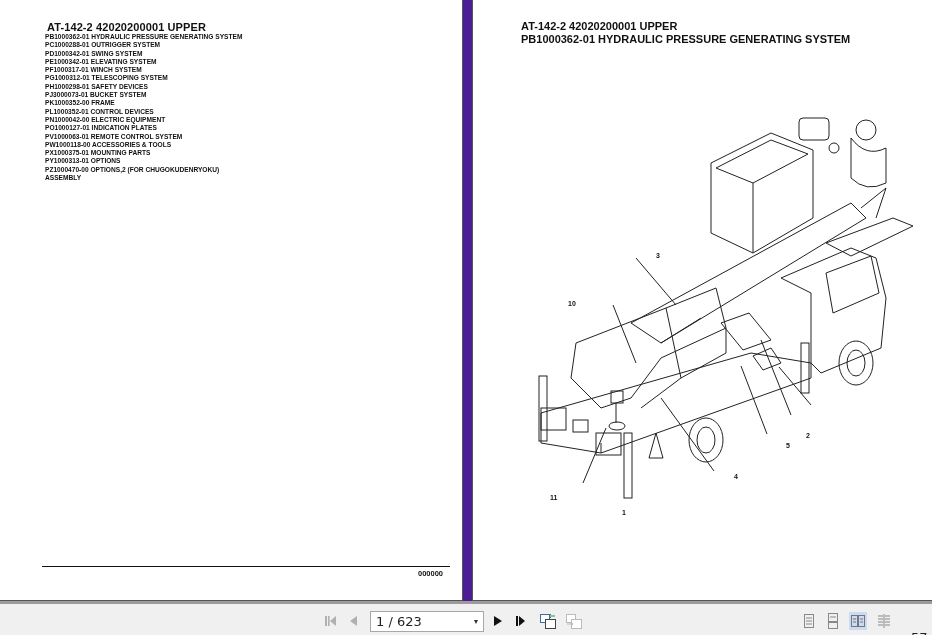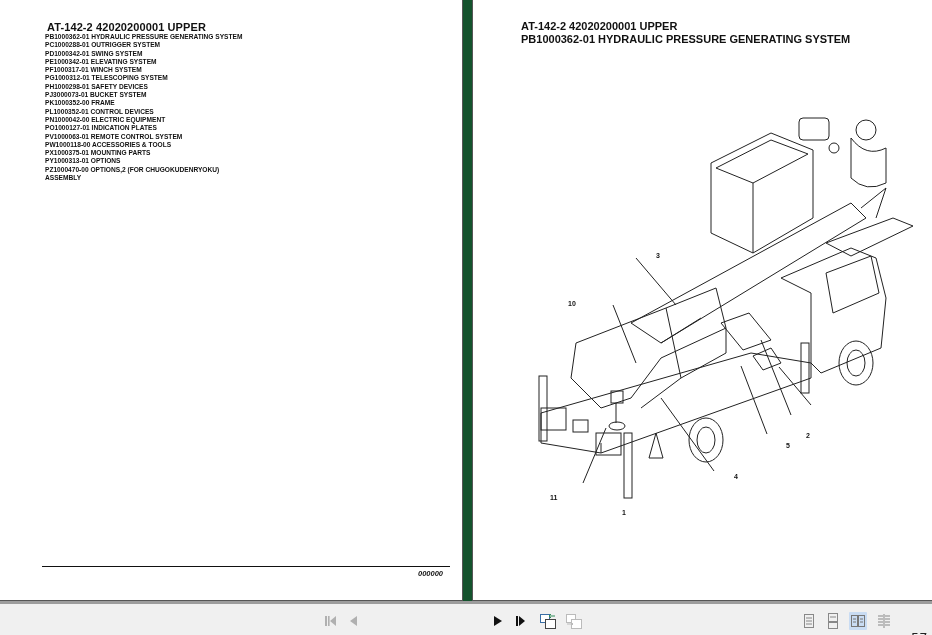--- a/index.html
+++ b/index.html
@@ -4,21 +4,21 @@
 <style>
   html, body { margin: 0; padding: 0; }
   body {
     width: 932px; height: 635px; overflow: hidden;
     background: #a0a0a0;
     font-family: "Liberation Sans", sans-serif;
     position: relative;
   }
   .viewer {
     position: absolute; left: 0; top: 0; width: 932px; height: 601px;
-    background: #14532d;
+    background: #4c1d95;
   }
   .page {
     position: absolute; top: 0; background: #ffffff;
     box-sizing: border-box;
   }
   .page-left { left: 0; width: 463px; height: 601px; border-right: 1px solid #555; border-bottom: 1px solid #555; }
   .page-right { left: 472px; width: 460px; height: 601px; border-left: 1px solid #555; border-bottom: 1px solid #555; }
 
   .doc-title {
     position: absolute; left: 47px; top: 21px;
@@ -27,21 +27,21 @@
   .toc {
     position: absolute; left: 45px; top: 33px; margin: 0; padding: 0; list-style: none;
   }
   .toc li {
     font-size: 6.6px; font-weight: bold; color: #111; line-height: 8.3px; white-space: nowrap;
   }
   .footer-rule {
     position: absolute; left: 42px; top: 566px; width: 408px; height: 1px; background: #111;
   }
   .footer-code {
-    position: absolute; left: 418px; top: 569px; font-size: 7.5px; font-weight: bold; color: #111; font-style: italic;
+    position: absolute; left: 418px; top: 569px; font-size: 7.5px; font-weight: bold; color: #111;
   }
 
   .rp-title {
     position: absolute; left: 48px; top: 20px; font-size: 11px; font-weight: bold; color: #111; line-height: 12.5px;
   }
   .diagram {
     position: absolute; left: 48px; top: 108px; width: 412px; height: 420px;
   }
   .callout {
     position: absolute; font-size: 7px; font-weight: bold; color: #111;
@@ -185,20 +185,24 @@
         <rect x="5" y="2" width="1.6" height="10" fill="#b0b0b0"></rect>
         <path d="M13 2 L7 7 L13 12 Z" fill="#b0b0b0"></path>
       </svg>
   </div>
   <div class="tb-btn" style="left:344px;">
     <svg width="14" height="14" viewBox="0 0 14 14">
         <path d="M11 2 L4 7 L11 12 Z" fill="#b0b0b0"></path>
       </svg>
   </div>
 
+  <div class="page-select">
+    <span class="val">1 / 623</span>
+    <span class="arrow">▼</span>
+  </div>
 
   <div class="tb-btn" style="left:489px;">
     <svg width="14" height="14" viewBox="0 0 14 14">
         <path d="M3 2 L11 7 L3 12 Z" fill="#111"></path>
       </svg>
   </div>
   <div class="tb-btn" style="left:512px;">
     <svg width="14" height="14" viewBox="0 0 14 14">
         <rect x="2" y="2" width="2" height="10" fill="#111"></rect>
         <path d="M5 2 L11 7 L5 12 Z" fill="#111"></path>

